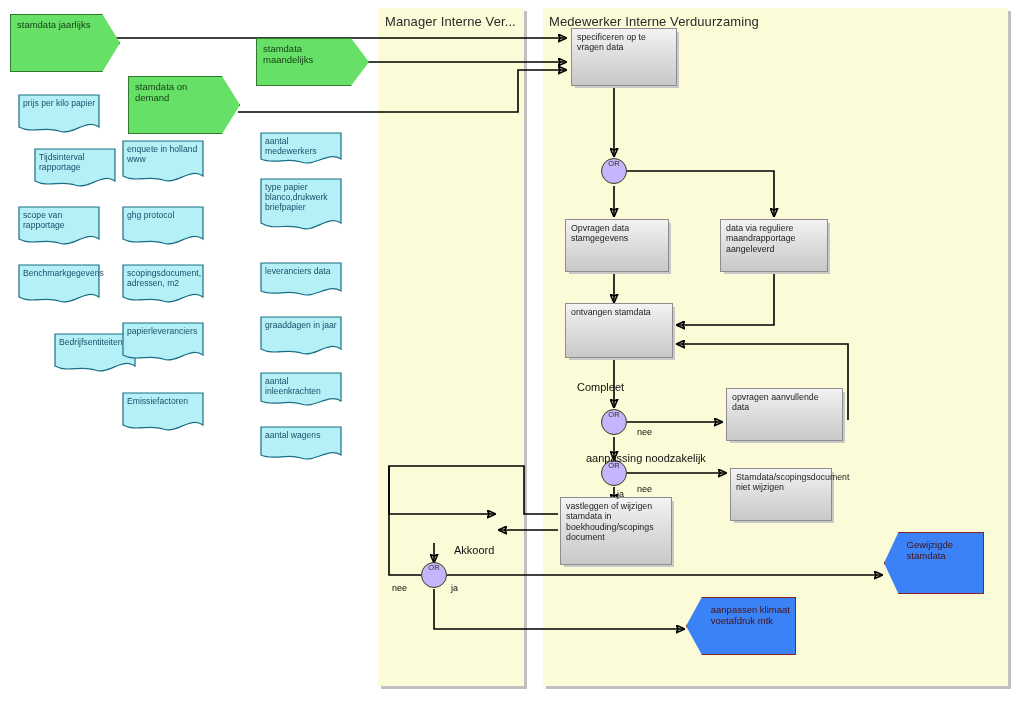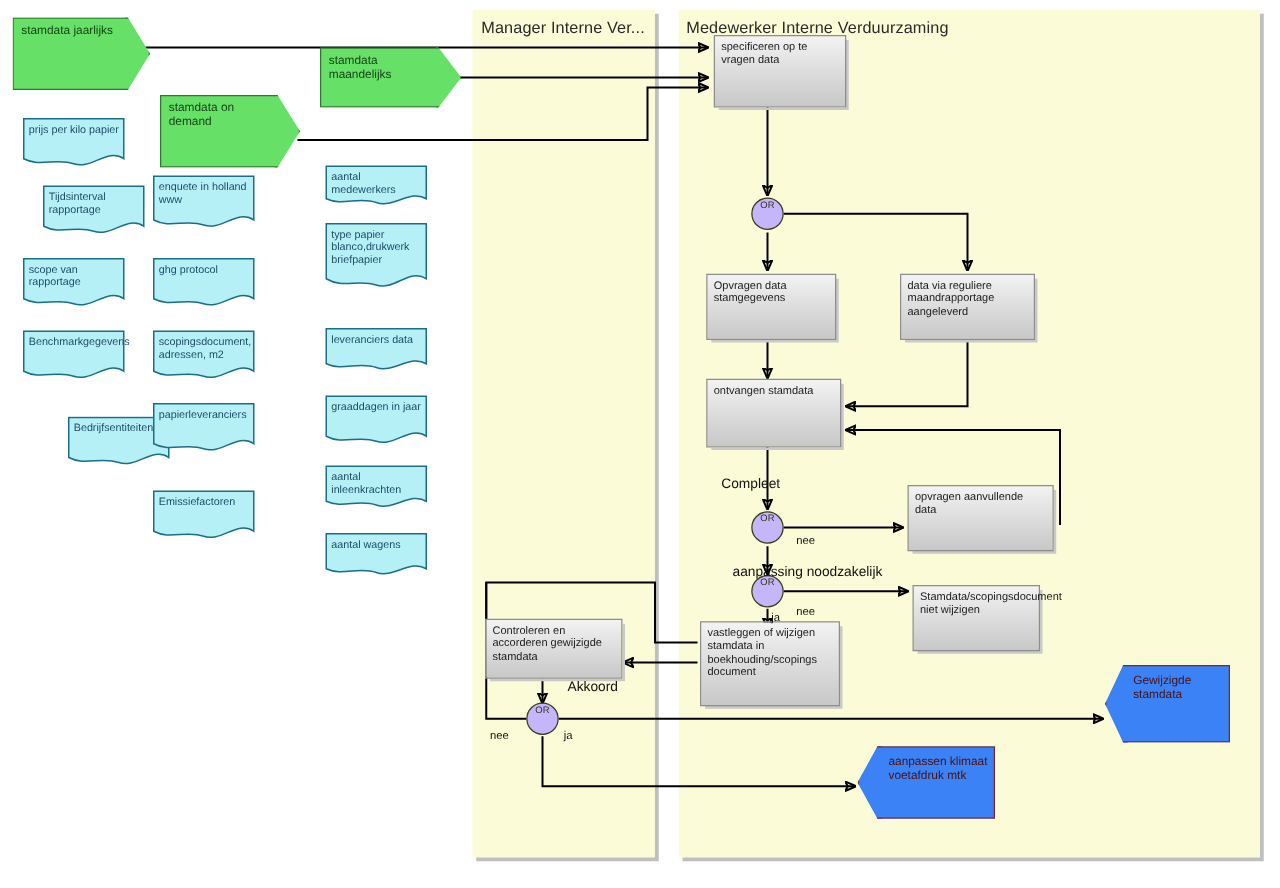--- a/index.html
+++ b/index.html
@@ -325,23 +325,20 @@
   </div>
 
   <div class="proc" style="left:730px; top:468px; width:102px; height:53px;">
     <div class="lbl">Stamdata/scopingsdocument niet wijzigen</div>
   </div>
 
   <div class="proc" style="left:560px; top:497px; width:112px; height:68px;">
     <div class="lbl">vastleggen of wijzigen stamdata in boekhouding/scopings document</div>
   </div>
 
-  <div class="proc" style="left:388px; top:495px; width:110px; height:48px;">
-    <div class="lbl">Controleren en accorderen gewijzigde stamdata</div>
-  </div>
 
   <div class="orgate" style="left:601px; top:158px;">
     <span>OR</span>
   </div>
   <div class="orgate" style="left:601px; top:409px;">
     <span>OR</span>
   </div>
   <div class="orgate" style="left:601px; top:460px;">
     <span>OR</span>
   </div>

